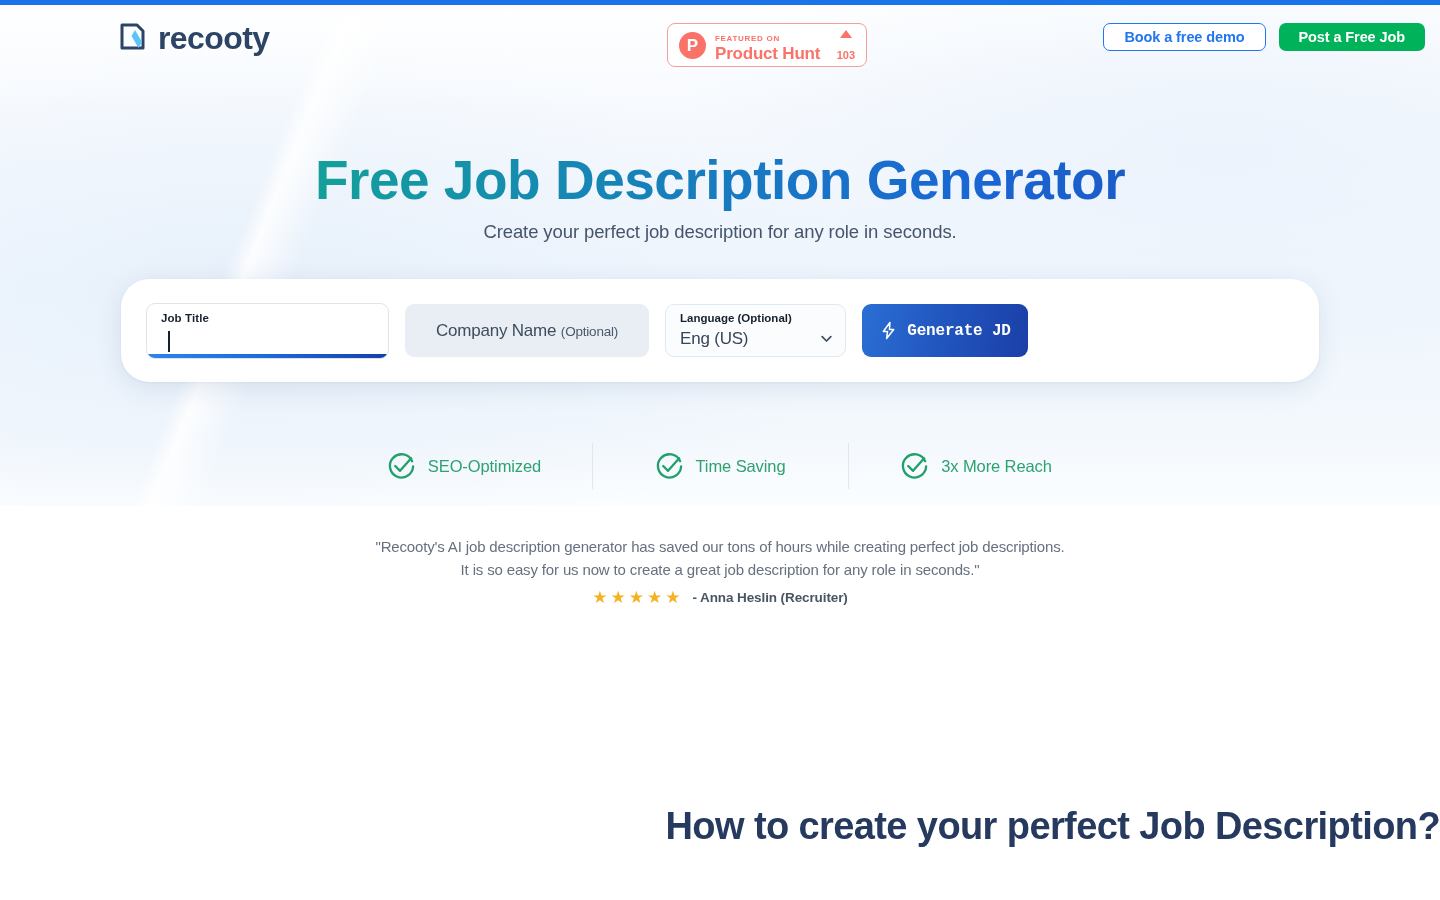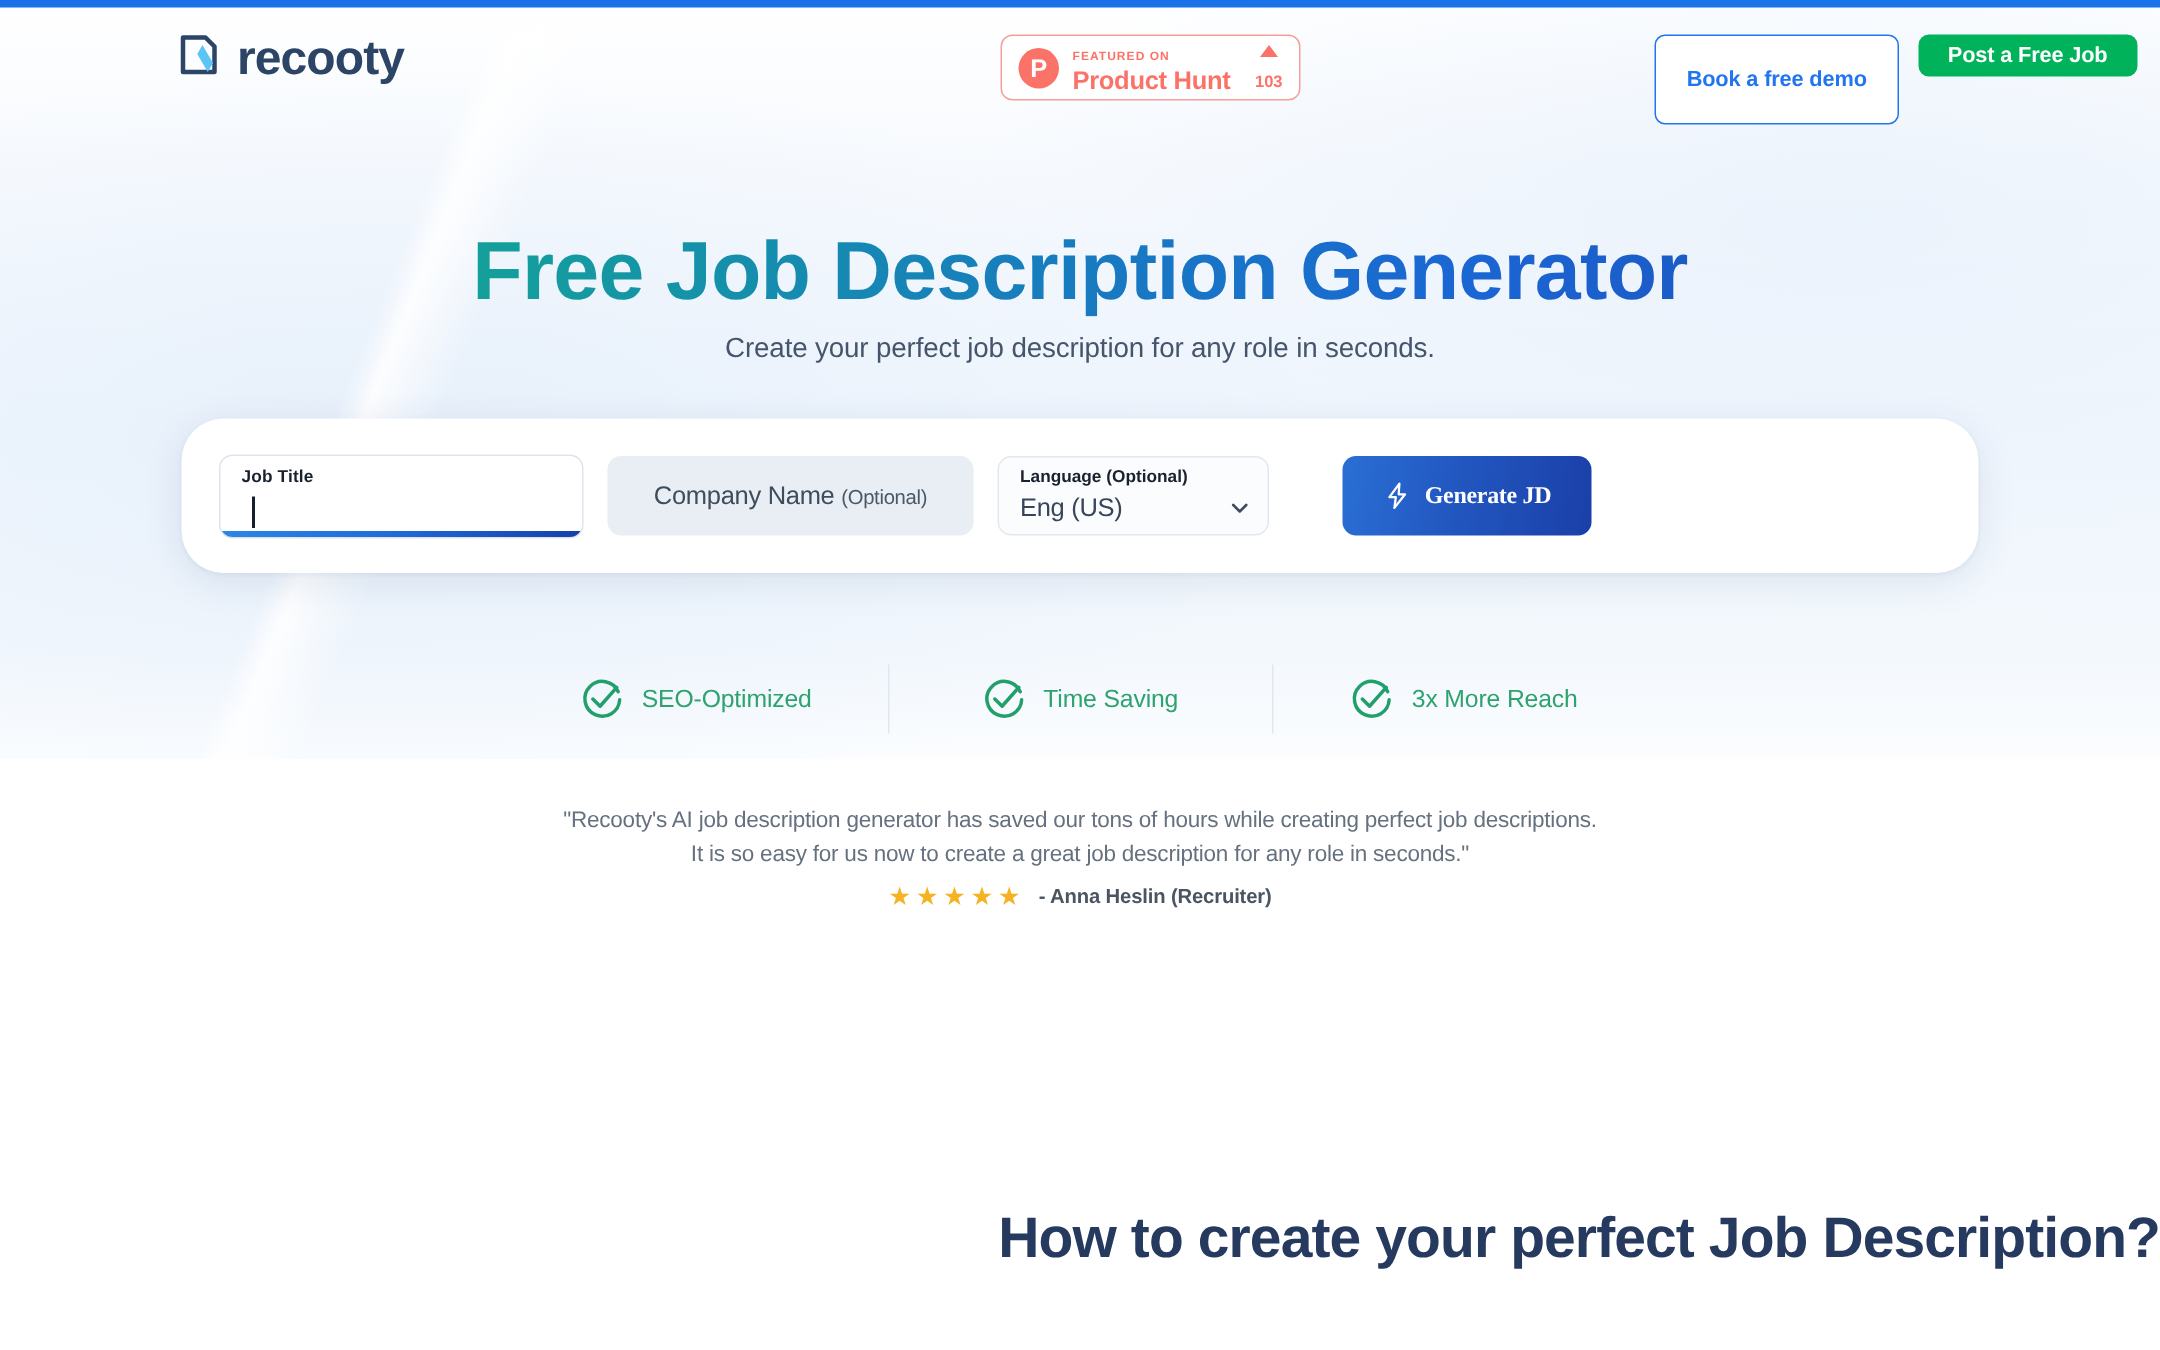--- a/index.html
+++ b/index.html
@@ -140,21 +140,21 @@
   }
 
   .hdr-btns {
     position: absolute;
     right: 62px;
     top: 18px;
     display: flex;
     gap: 13px;
   }
   .btn-demo {
-    height: 60px;
+    height: 28px;
     padding: 0 20px;
     border: 1.8px solid #2176ef;
     border-radius: 7px;
     background: #fff;
     color: #2176ef;
     font-size: 14.5px;
     font-weight: 700;
     font-family: inherit;
     cursor: pointer;
     letter-spacing: -0.1px;
@@ -321,28 +321,27 @@
 
   .btn-generate {
     width: 166px;
     height: 53px;
     border: none;
     border-radius: 9px;
     background: linear-gradient(100deg, #2a6fd4 0%, #2257c0 45%, #1b3fa8 100%);
     color: #fff;
     font-size: 16px;
     font-weight: 700;
-    font-family: Liberation Serif, serif;
+    font-family: Liberation Mono, monospace;
     letter-spacing: -0.2px;
     display: flex;
     align-items: center;
     justify-content: center;
     gap: 9px;
     cursor: pointer;
-    margin-left: 33px;
   }
   .bolt { width: 19px; height: 19px; flex: none; }
 
   
   .features {
     position: absolute;
     top: 443px;
     left: 0;
     width: 1440px;
     display: flex;

